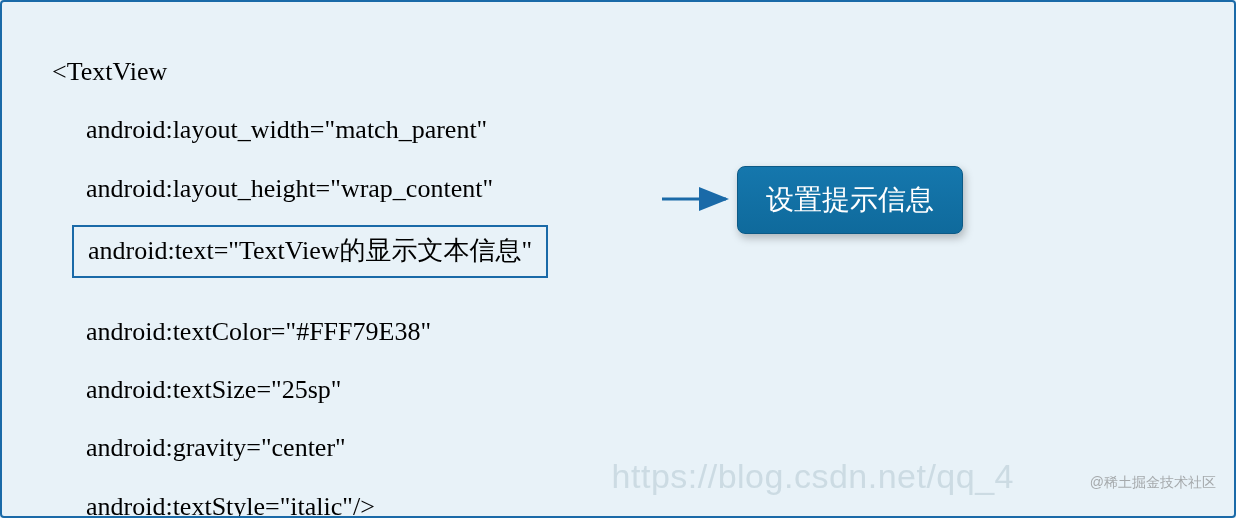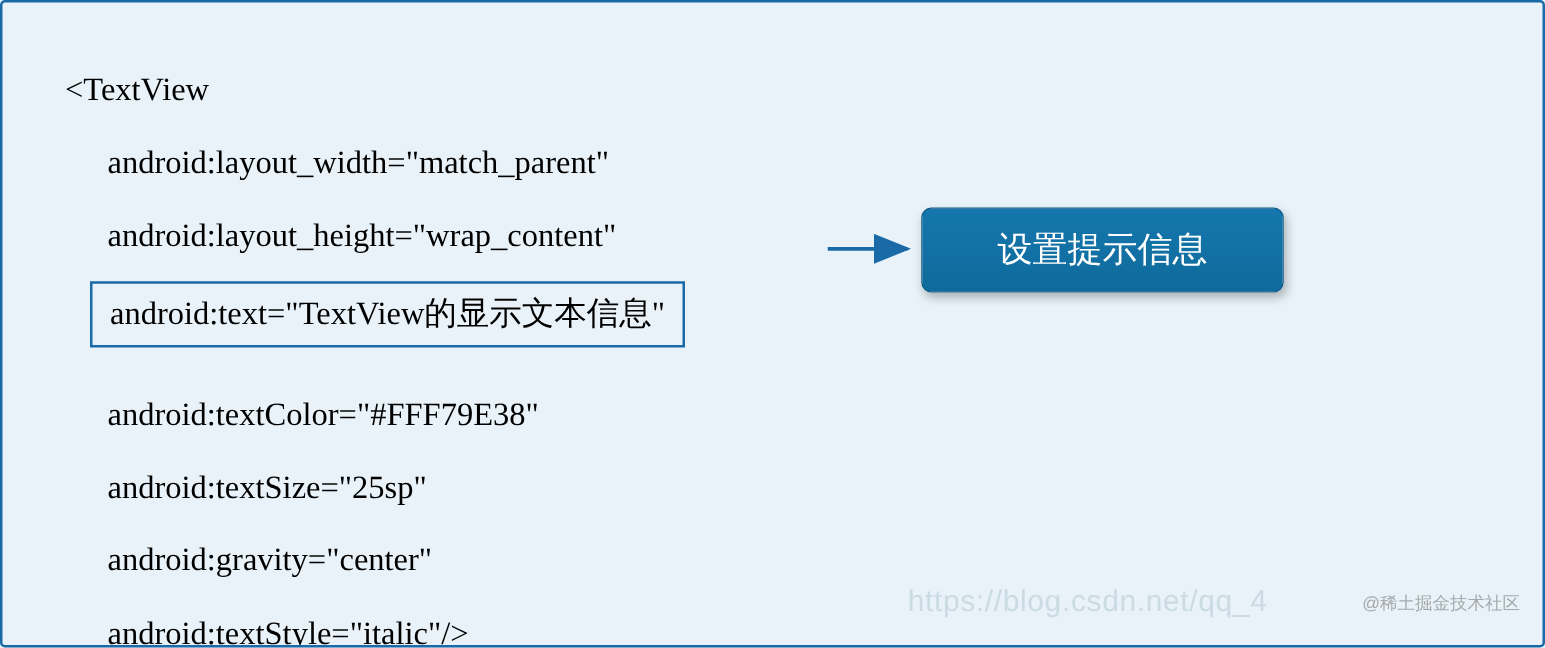--- a/index.html
+++ b/index.html
@@ -45,36 +45,36 @@
       left: 735px;
       top: 164px;
       display: flex;
       align-items: center;
     }
     .callout-box {
       background: linear-gradient(to bottom, #1577ad, #0f6a9c);
       color: #fff;
       font-size: 28px;
       font-family: "Microsoft YaHei", "SimHei", sans-serif;
-      padding: 14px 60px;
+      padding: 14px 28px;
       border-radius: 8px;
       border: 1px solid #0d5a86;
       box-shadow: 2px 4px 8px rgba(0,0,0,0.25);
       white-space: nowrap;
     }
     .arrow-svg {
       position: absolute;
       left: 660px;
       top: 182px;
     }
     .watermark-csdn {
       position: absolute;
       bottom: 20px;
       right: 220px;
-      font-size: 24px;
+      font-size: 34px;
       color: rgba(180, 200, 210, 0.55);
       font-family: Arial, sans-serif;
       letter-spacing: 0.5px;
       white-space: nowrap;
     }
     .watermark-juejin {
       position: absolute;
       bottom: 24px;
       right: 18px;
       font-size: 14px;

